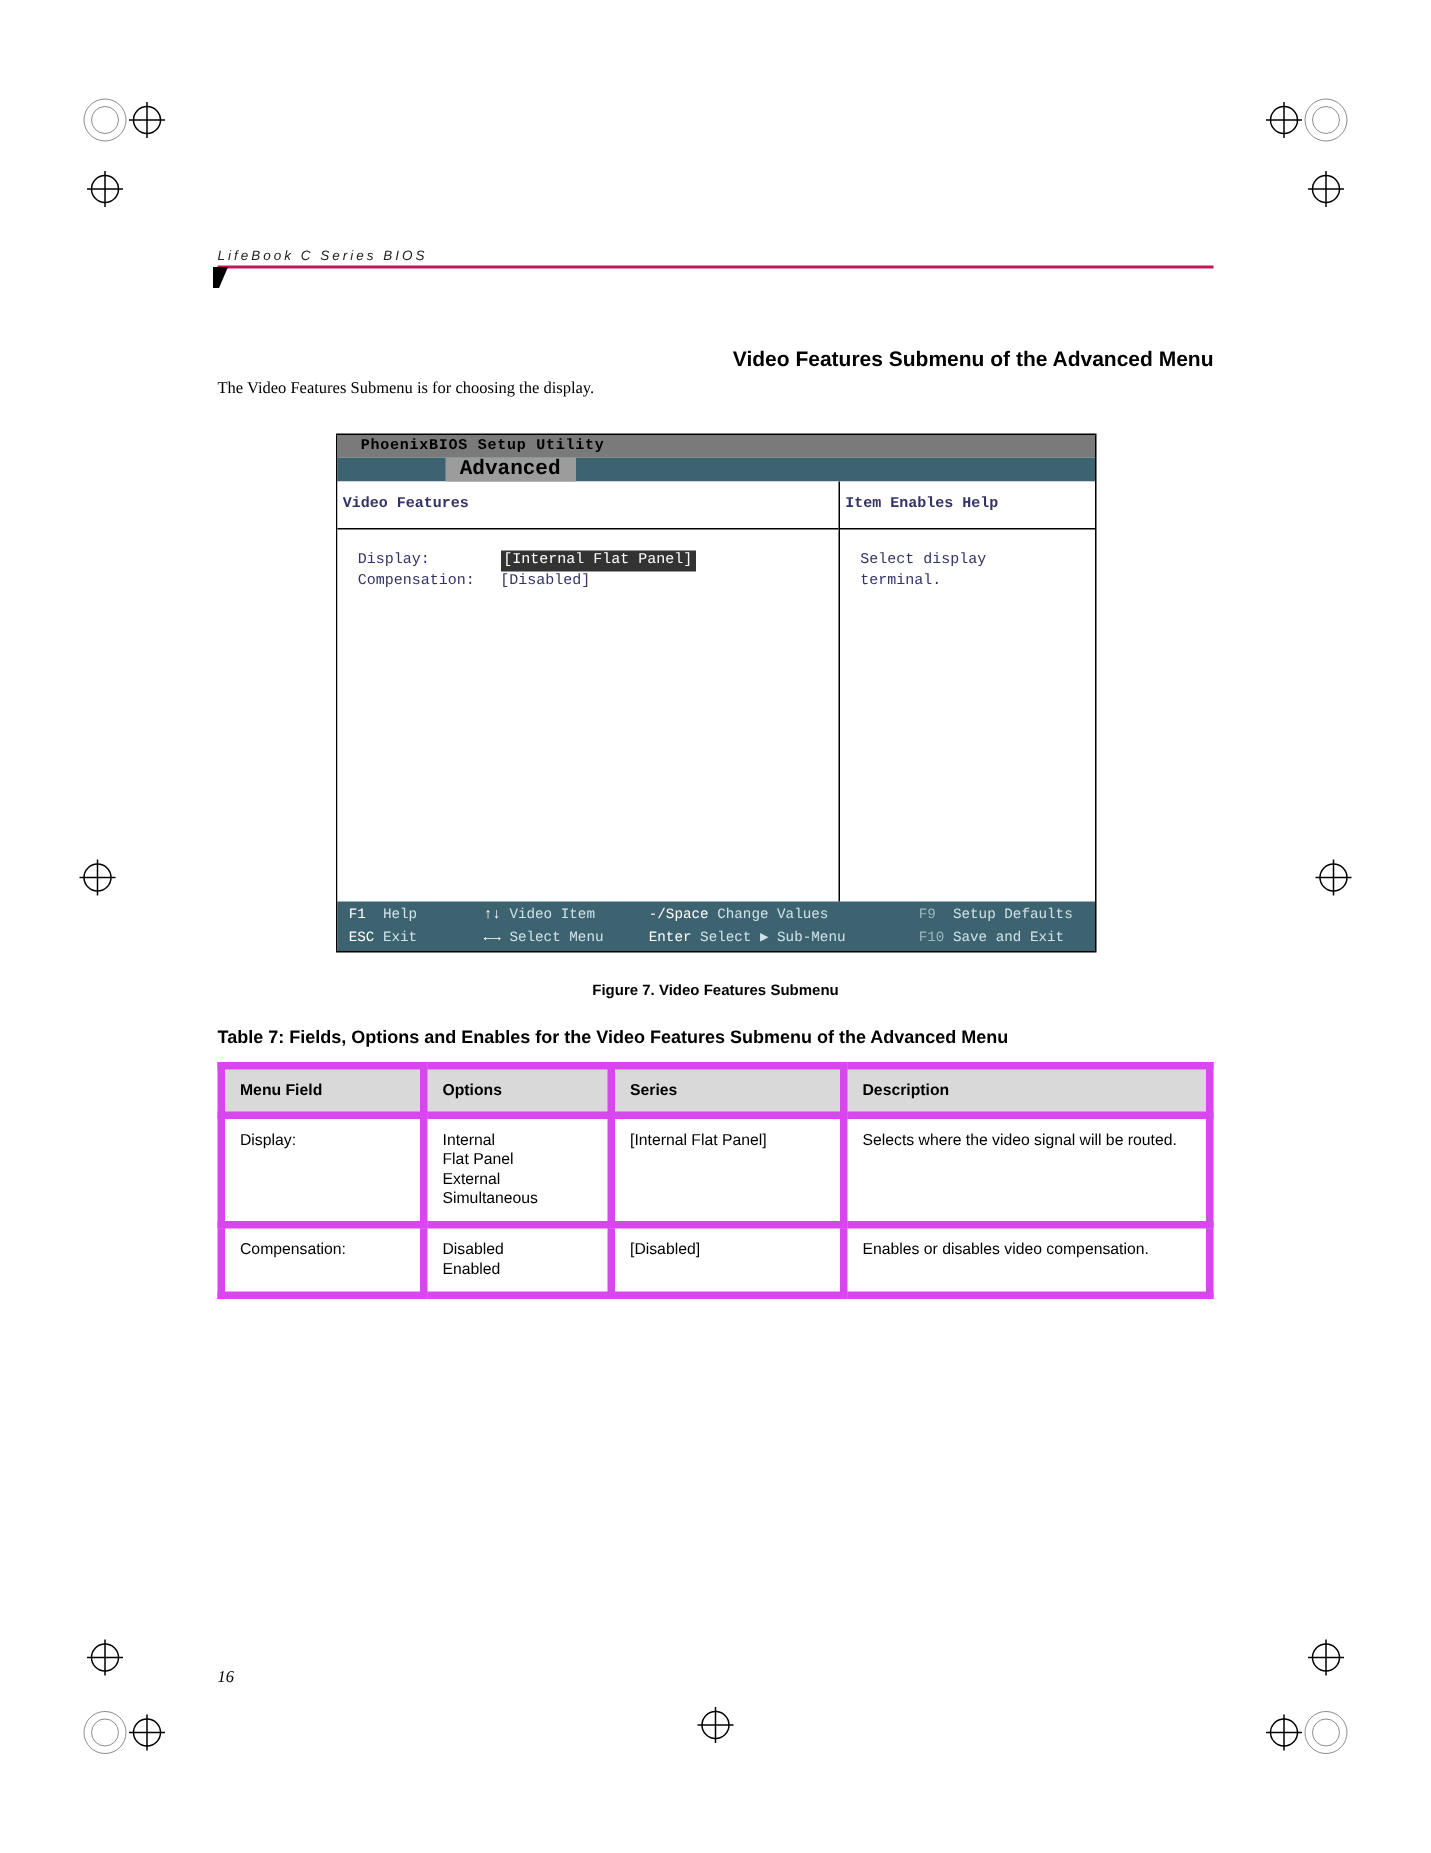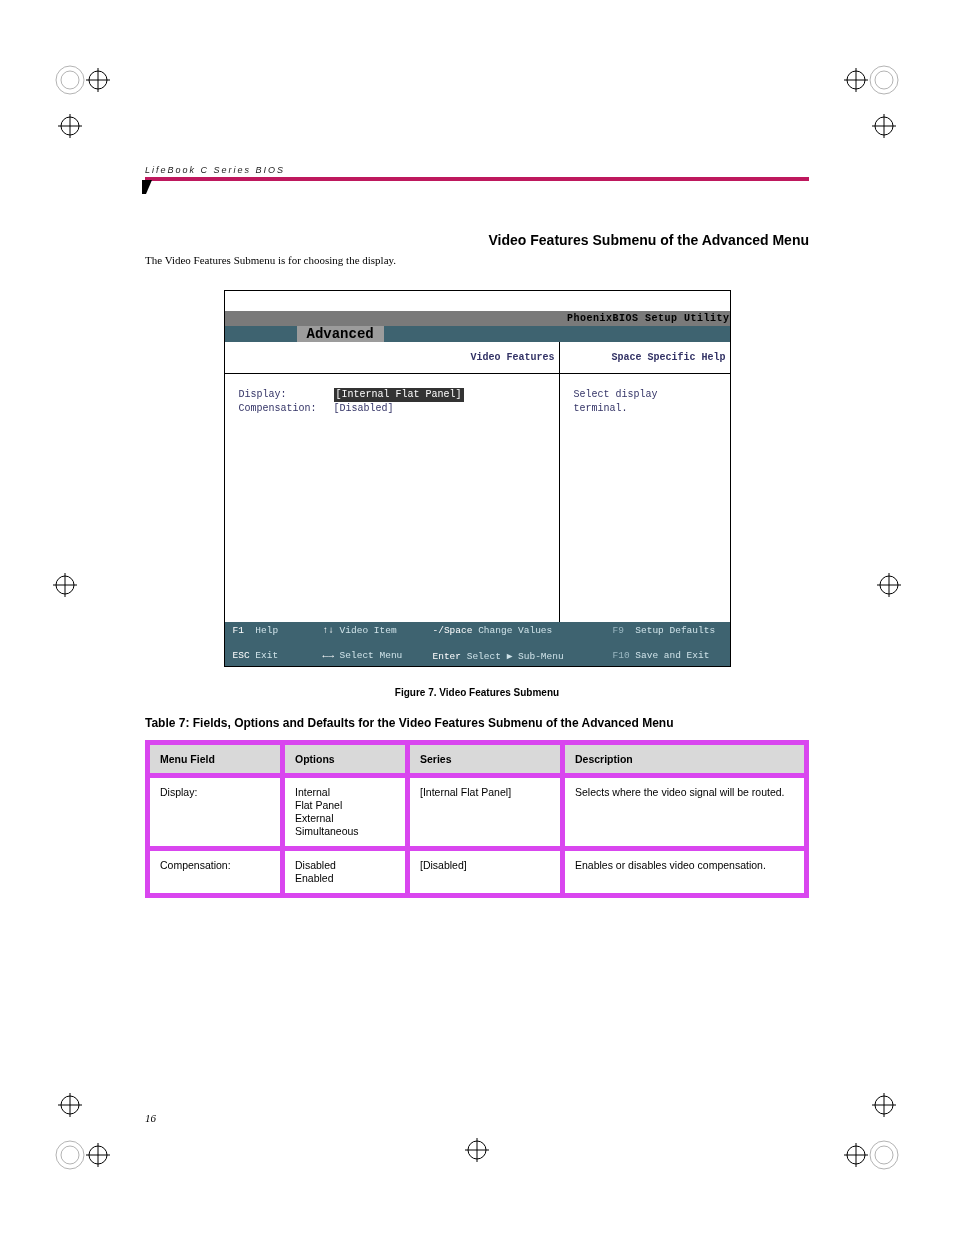--- a/index.html
+++ b/index.html
@@ -22,21 +22,21 @@
     left: 145px;
     top: 165px;
     width: 664px;
   }
   .running-header {
     font-family: Verdana, Arial, sans-serif;
     font-size: 9px;
     letter-spacing: 2px;
     font-style: italic;
     color: #222;
-    border-bottom: 4px solid #be185d;
+    border-bottom: 2px solid #be185d;
     padding-bottom: 2px;
     margin-bottom: 0;
   }
   .header-tab {
     width: 0; height: 0;
     border-top: 14px solid #000;
     border-right: 6px solid transparent;
     margin-top: -1px;
     margin-left: -3px;
     margin-bottom: 24px;
@@ -60,26 +60,25 @@
     width: 505px;
     margin: 0 auto 20px auto;
     border: 1px solid #000;
     font-family: "Courier New", monospace;
     font-size: 10px;
     color: #000;
   }
   .bios-title {
     background: #7a7a7a;
     color: #000;
-    text-align: right;
-    font-weight: bold;
-    padding: 2px 0;
+    text-align: left;
+    font-weight: bold;
+    padding: 2px 16px;
     font-size: 10px;
     letter-spacing: 0.5px;
-    margin-top: 20px;
   }
   .bios-tabs {
     background: #3e6370;
     display: flex;
     height: 16px;
     align-items: stretch;
   }
   .bios-tab {
     padding: 1px 10px;
     color: #cfe3e9;
@@ -102,21 +101,21 @@
     border-right: 1px solid #000;
     display: flex;
     flex-direction: column;
   }
   .bios-right {
     width: 170px;
     display: flex;
     flex-direction: column;
   }
   .bios-cell-header {
-    text-align: right;
+    text-align: left;
     font-weight: bold;
     padding: 10px 4px;
     border-bottom: 1px solid #000;
     color: #336;
     font-size: 10px;
   }
   .bios-cell-body {
     flex: 1;
     padding: 14px 14px;
     color: #336;
@@ -131,21 +130,21 @@
     color: #fff;
     padding: 0 2px;
   }
   .bios-footer {
     background: #3e6370;
     color: #cfe3e9;
     font-size: 9.5px;
     padding: 3px 8px 4px 8px;
     display: grid;
     grid-template-columns: 90px 110px 180px 120px;
-    row-gap: 14px;
+    row-gap: 4px;
   }
   .bios-footer .k { color: #fff; }
   .bios-footer .dim { color: #9bb8c2; }
   .fig-caption {
     text-align: center;
     font-family: Verdana, Arial, sans-serif;
     font-size: 10px;
     font-weight: bold;
     margin: 10px 0 18px 0;
   }
@@ -297,39 +296,39 @@
             <span class="bios-label">Display:</span>
             <span class="bios-value hl">[Internal Flat Panel]</span>
           </div>
           <div class="bios-row">
             <span class="bios-label">Compensation:</span>
             <span class="bios-value">[Disabled]</span>
           </div>
         </div>
       </div>
       <div class="bios-right">
-        <div class="bios-cell-header">Space Specific Help</div>
+        <div class="bios-cell-header">Item Enables Help</div>
         <div class="bios-cell-body">Select display terminal.</div>
       </div>
     </div>
     <div class="bios-footer">
       <div><span class="k">F1</span>&nbsp;&nbsp;<span>Help</span></div>
       <div><span class="k">↑↓</span>&nbsp;<span>Video Item</span></div>
       <div><span class="k">-/Space</span>&nbsp;<span>Change Values</span></div>
       <div><span class="dim">F9</span>&nbsp;&nbsp;<span>Setup Defaults</span></div>
       <div><span class="k">ESC</span>&nbsp;<span>Exit</span></div>
       <div><span class="k">←→</span>&nbsp;<span>Select Menu</span></div>
       <div><span class="k">Enter</span>&nbsp;<span>Select ▶ Sub-Menu</span></div>
       <div><span class="dim">F10</span>&nbsp;<span>Save and Exit</span></div>
     </div>
   </div>
 
   <div class="fig-caption">Figure 7.  Video Features Submenu</div>
 
-  <div class="table-caption">Table 7: Fields, Options and Defaults for the Video Features Submenu of the Advanced Menu</div>
+  <div class="table-caption">Table 7: Fields, Options and Enables for the Video Features Submenu of the Advanced Menu</div>
 
   <table class="options">
     <thead>
       <tr>
         <th style="width:110px">Menu Field</th>
         <th style="width:100px">Options</th>
         <th style="width:130px">Series</th>
         <th>Description</th>
       </tr>
     </thead>

